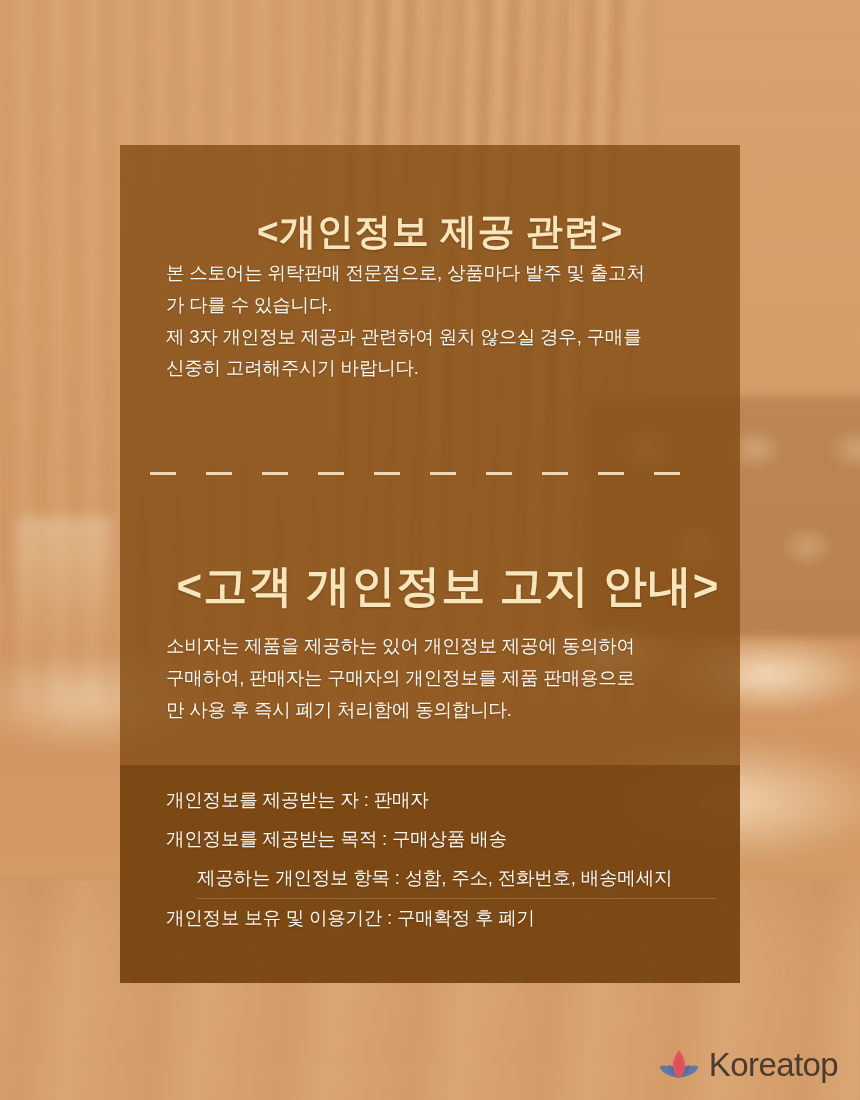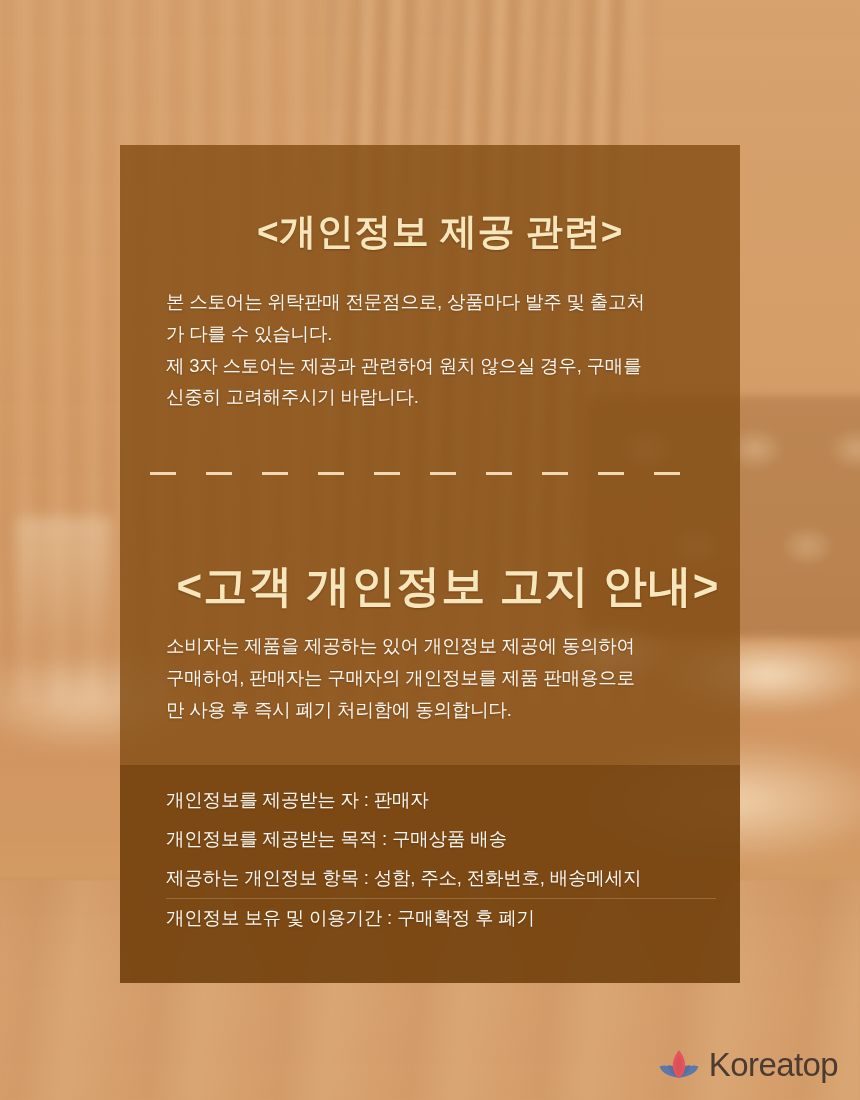--- a/index.html
+++ b/index.html
@@ -237,21 +237,21 @@
     position: absolute;
     color: #fbf7f0;
     font-size: 18.5px;
     line-height: 1.72;
     letter-spacing: -0.2px;
     text-shadow: 0 1px 2px rgba(60,30,0,.30);
   }
   #para-top {
     left: 46px;
     right: 28px;
-    top: 141px;
+    top: 112px;
   }
   #para-middle {
     left: 46px;
     right: 28px;
     top: 485px;
   }
   .para-line {
     display: block;
   }
 
@@ -279,20 +279,21 @@
     line-height: 1.62;
     letter-spacing: -0.2px;
     text-shadow: 0 1px 2px rgba(50,25,0,.30);
   }
   .detail-item {
     display: block;
     padding: 4px 0 5px 0;
   }
   .detail-item.with-rule {
     border-bottom: 1px solid rgba(255, 228, 190, 0.22);
+    margin-left: 31px;
   }
 
   
   #brand-logo {
     position: absolute;
     right: 22px;
     bottom: 18px;
     display: flex;
     align-items: center;
     gap: 8px;
@@ -334,21 +335,21 @@
     <div class="card-upper"></div>
     <div class="card-lower"></div>
 
     <div class="card-content">
 
       <h1 id="title-primary" class="section-title">&lt;개인정보 제공 관련&gt;</h1>
 
       <div id="para-top" class="para-block">
         <span class="para-line">본 스토어는 위탁판매 전문점으로, 상품마다 발주 및 출고처</span>
         <span class="para-line">가 다를 수 있습니다.</span>
-        <span class="para-line">제 3자 스토어는 제공과 관련하여 원치 않으실 경우, 구매를</span>
+        <span class="para-line">제 3자 개인정보 제공과 관련하여 원치 않으실 경우, 구매를</span>
         <span class="para-line">신중히 고려해주시기 바랍니다.</span>
       </div>
 
       <div id="dashed-divider"></div>
 
       <h2 id="title-secondary" class="section-title">&lt;고객 개인정보 고지 안내&gt;</h2>
 
       <div id="para-middle" class="para-block">
         <span class="para-line">소비자는 제품을 제공하는 있어 개인정보 제공에 동의하여</span>
         <span class="para-line">구매하여, 판매자는 구매자의 개인정보를 제품 판매용으로</span>

